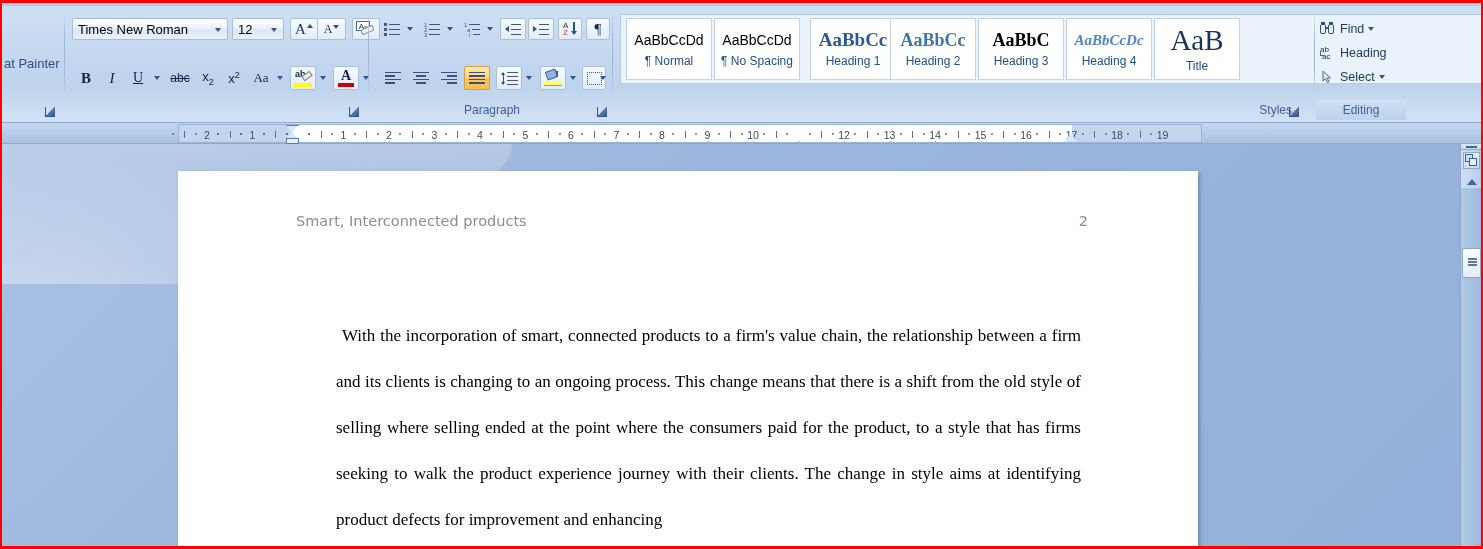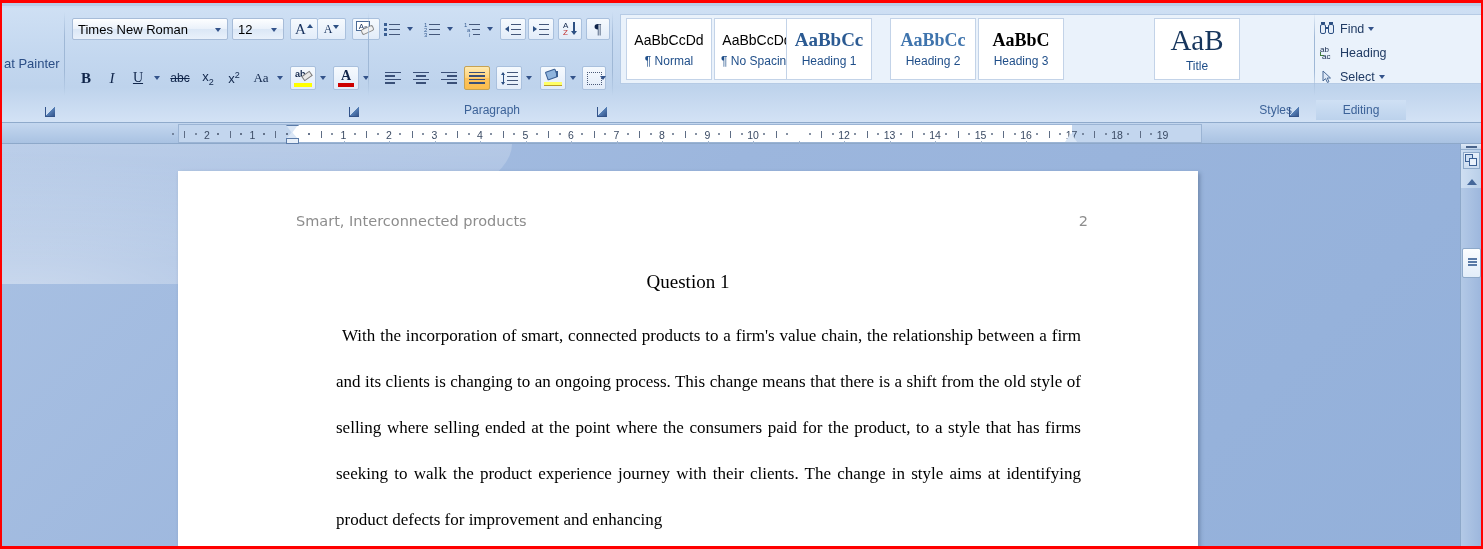--- a/index.html
+++ b/index.html
@@ -451,31 +451,35 @@
         <div class="sw-frame"></div>
 
         <div class="style-sw" style="left:12px;">
           <div class="style-sample" style="font-family:'Liberation Sans',sans-serif;font-size:14px;">AaBbCcDd</div>
           <div class="style-name">¶ Normal</div>
         </div>
         <div class="style-sw" style="left:100px;">
           <div class="style-sample" style="font-family:'Liberation Sans',sans-serif;font-size:14px;">AaBbCcDd</div>
           <div class="style-name">¶ No Spacing</div>
         </div>
-        <div class="style-sw" style="left:172px;">
+        <div class="style-sw" style="left:196px;">
           <div class="style-sample" style="font-family:'Liberation Serif',serif;font-size:19px;color:#2b5a92;font-weight:bold;">AaBbCс</div>
           <div class="style-name">Heading 1</div>
         </div>
         <div class="style-sw" style="left:276px;">
           <div class="style-sample" style="font-family:'Liberation Serif',serif;font-size:18px;color:#3f74ad;font-weight:bold;">AaBbCc</div>
           <div class="style-name">Heading 2</div>
         </div>
         <div class="style-sw" style="left:364px;">
           <div class="style-sample" style="font-family:'Liberation Serif',serif;font-size:18px;color:#000;font-weight:bold;">AaBbC</div>
           <div class="style-name">Heading 3</div>
+        </div>
+        <div class="style-sw" style="left:452px;">
+          <div class="style-sample" style="font-family:'Liberation Serif',serif;font-size:15px;color:#4f86c2;font-style:italic;font-weight:bold;">AaBbCcDс</div>
+          <div class="style-name">Heading 4</div>
         </div>
         <div class="style-sw" style="left:540px;">
           <div class="style-sample" style="font-family:'Liberation Serif',serif;font-size:29px;color:#17365d;line-height:30px;">AaB</div>
           <div class="style-name">Title</div>
         </div>
 
       </div>
       <div class="rgroup-label" style="text-align:right;padding-right:22px;">Styles</div>
       <div class="dialog-launcher" style="right:14px;"></div>
     </div>
@@ -654,21 +658,20 @@
 
     <div id="workspace">
       <div id="ws-sheen"></div>
       <div id="ws-sheen2"></div>
 
       <div id="page">
         <div id="page-header">
           <span>Smart, Interconnected products</span>
           <span>2</span>
         </div>
-        <div id="q-title">Question 1</div>
         <div id="body-text">
           <p>With the incorporation of smart, connected products to a firm's value chain, the relationship between a firm and its clients is changing to an ongoing process. This change means that there is a shift from the old style of selling where selling ended at the point where the consumers paid for the product, to a style that has firms seeking to walk the product experience journey with their clients. The change in style aims at identifying product defects for improvement and enhancing</p>
         </div>
       </div>
 
       <div id="vscroll">
         <div id="split-handle">
           <div id="split-grip"></div>
         </div>
         <div id="sb-obj-btn">

